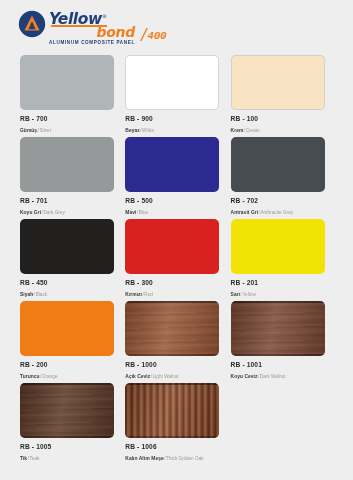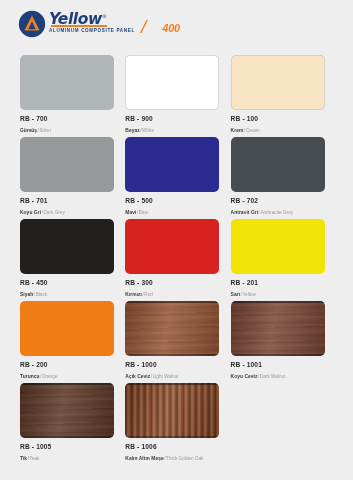--- a/index.html
+++ b/index.html
@@ -97,26 +97,26 @@
   .logo-slash {
     color: #ef8022;
     font-size: 19px;
     font-weight: normal;
     font-style: italic;
     line-height: 14px;
     font-family: "Liberation Sans", sans-serif;
   }
   .logo-series-num {
     color: #ef8022;
-    font-family: Liberation Sans, sans-serif;
+    font-family: Liberation Mono, monospace;
     font-size: 11px;
     font-weight: bold;
     font-style: italic;
     line-height: 11px;
-    margin-left: 16px;
+    margin-left: 1px;
     letter-spacing: -0.2px;
   }
 
   
   .grid {
     position: absolute;
     left: 20px;
     top: 55px;
     width: 316px;
     display: flex;
@@ -237,20 +237,21 @@
 
     <svg class="logo-emblem" viewBox="0 0 28 28">
       <circle cx="14" cy="14" r="13.2" fill="#1f3f7a"></circle>
       <path d="M14 5.6 L21.6 20.4 L6.4 20.4 Z" fill="#ef8022"></path>
       <path d="M14 11.2 L17.6 19.2 L10.4 19.2 Z" fill="#1f3f7a"></path>
     </svg>
 
     <div class="logo-text-block">
       <div class="logo-line1"><span>Yellow</span><span class="reg">®</span></div>
       <div class="logo-rule"></div>
+      <div class="logo-line2">bond</div>
       <div class="logo-line3">ALUMINUM COMPOSITE PANEL</div>
     </div>
 
     <div class="logo-series">
       <span class="logo-slash">/</span>
       <span class="logo-series-num">400</span>
     </div>
 
   </div>
 </div>

